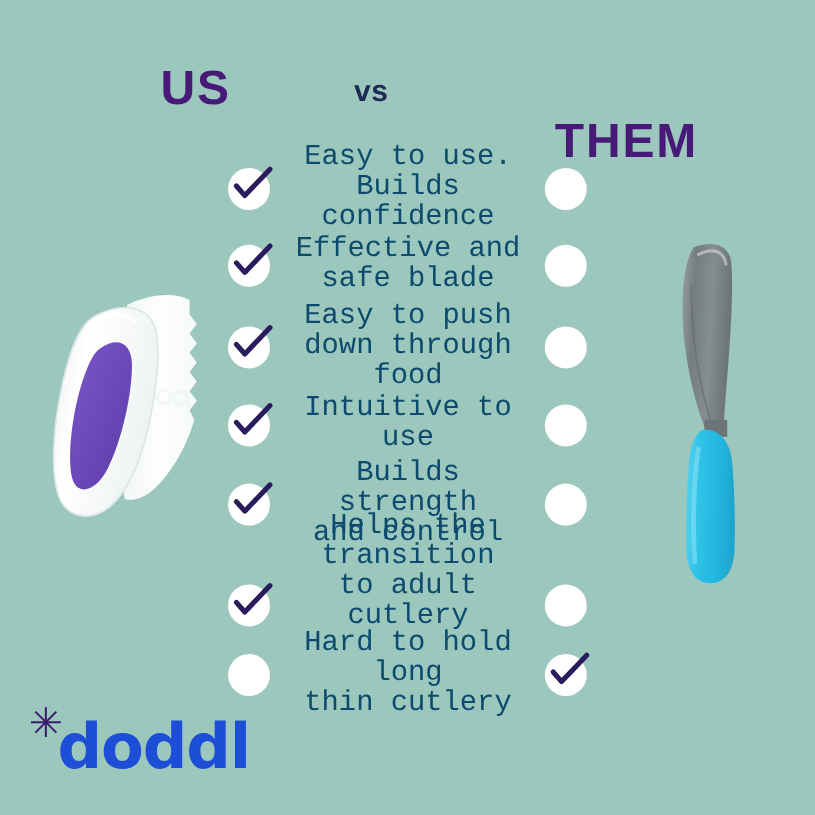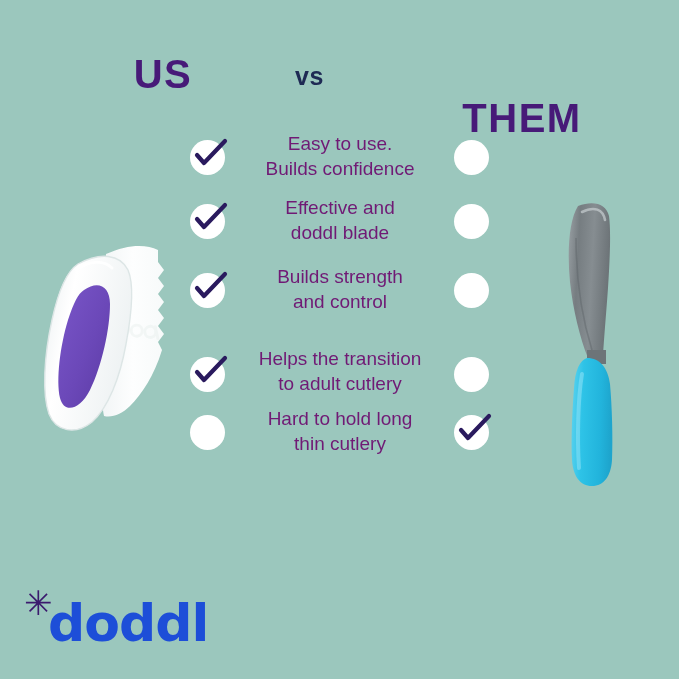--- a/index.html
+++ b/index.html
@@ -108,25 +108,26 @@
     left: 0px;
     top: -2px;
     width: 46px;
     height: 46px;
     pointer-events: none;
   }
 
   .row-label {
     flex: 1 1 auto;
     text-align: center;
-    color: #701a75;
-    font-size: 19px;
+    color: #0c4a6e;
+    font-size: 24px;
     line-height: 25px;
     padding: 0 4px;
     white-space: pre-line;
+    font-family: Liberation Mono, monospace;
   }
 
   
   .doddl-knife {
     position: absolute;
     left: 42px;
     top: 236px;
     width: 152px;
     height: 226px;
   }
@@ -197,27 +198,52 @@
     </div>
 
     <div class="compare-row" style="height:68px;">
       <div class="mark-cell">
         <div class="circle"></div>
         <svg class="tick" viewBox="0 0 46 46">
           <path d="M12 24 L19 32 L40 10" fill="none" stroke="#2a1a5e" stroke-width="4.2" stroke-linecap="round" stroke-linejoin="round"></path>
         </svg>
       </div>
       <div class="row-label">Effective and
-doddl blade</div>
-      <div class="mark-cell">
-        <div class="circle"></div>
-      </div>
-    </div>
-
-
+safe blade</div>
+      <div class="mark-cell">
+        <div class="circle"></div>
+      </div>
+    </div>
+
+    <div class="compare-row" style="height:68px;">
+      <div class="mark-cell">
+        <div class="circle"></div>
+        <svg class="tick" viewBox="0 0 46 46">
+          <path d="M12 24 L19 32 L40 10" fill="none" stroke="#2a1a5e" stroke-width="4.2" stroke-linecap="round" stroke-linejoin="round"></path>
+        </svg>
+      </div>
+      <div class="row-label">Easy to push
+down through food</div>
+      <div class="mark-cell">
+        <div class="circle"></div>
+      </div>
+    </div>
+
+    <div class="compare-row" style="height:62px;">
+      <div class="mark-cell">
+        <div class="circle"></div>
+        <svg class="tick" viewBox="0 0 46 46">
+          <path d="M12 24 L19 32 L40 10" fill="none" stroke="#2a1a5e" stroke-width="4.2" stroke-linecap="round" stroke-linejoin="round"></path>
+        </svg>
+      </div>
+      <div class="row-label">Intuitive to use</div>
+      <div class="mark-cell">
+        <div class="circle"></div>
+      </div>
+    </div>
 
     <div class="compare-row" style="height:70px;">
       <div class="mark-cell">
         <div class="circle"></div>
         <svg class="tick" viewBox="0 0 46 46">
           <path d="M12 24 L19 32 L40 10" fill="none" stroke="#2a1a5e" stroke-width="4.2" stroke-linecap="round" stroke-linejoin="round"></path>
         </svg>
       </div>
       <div class="row-label">Builds strength
 and control</div>

